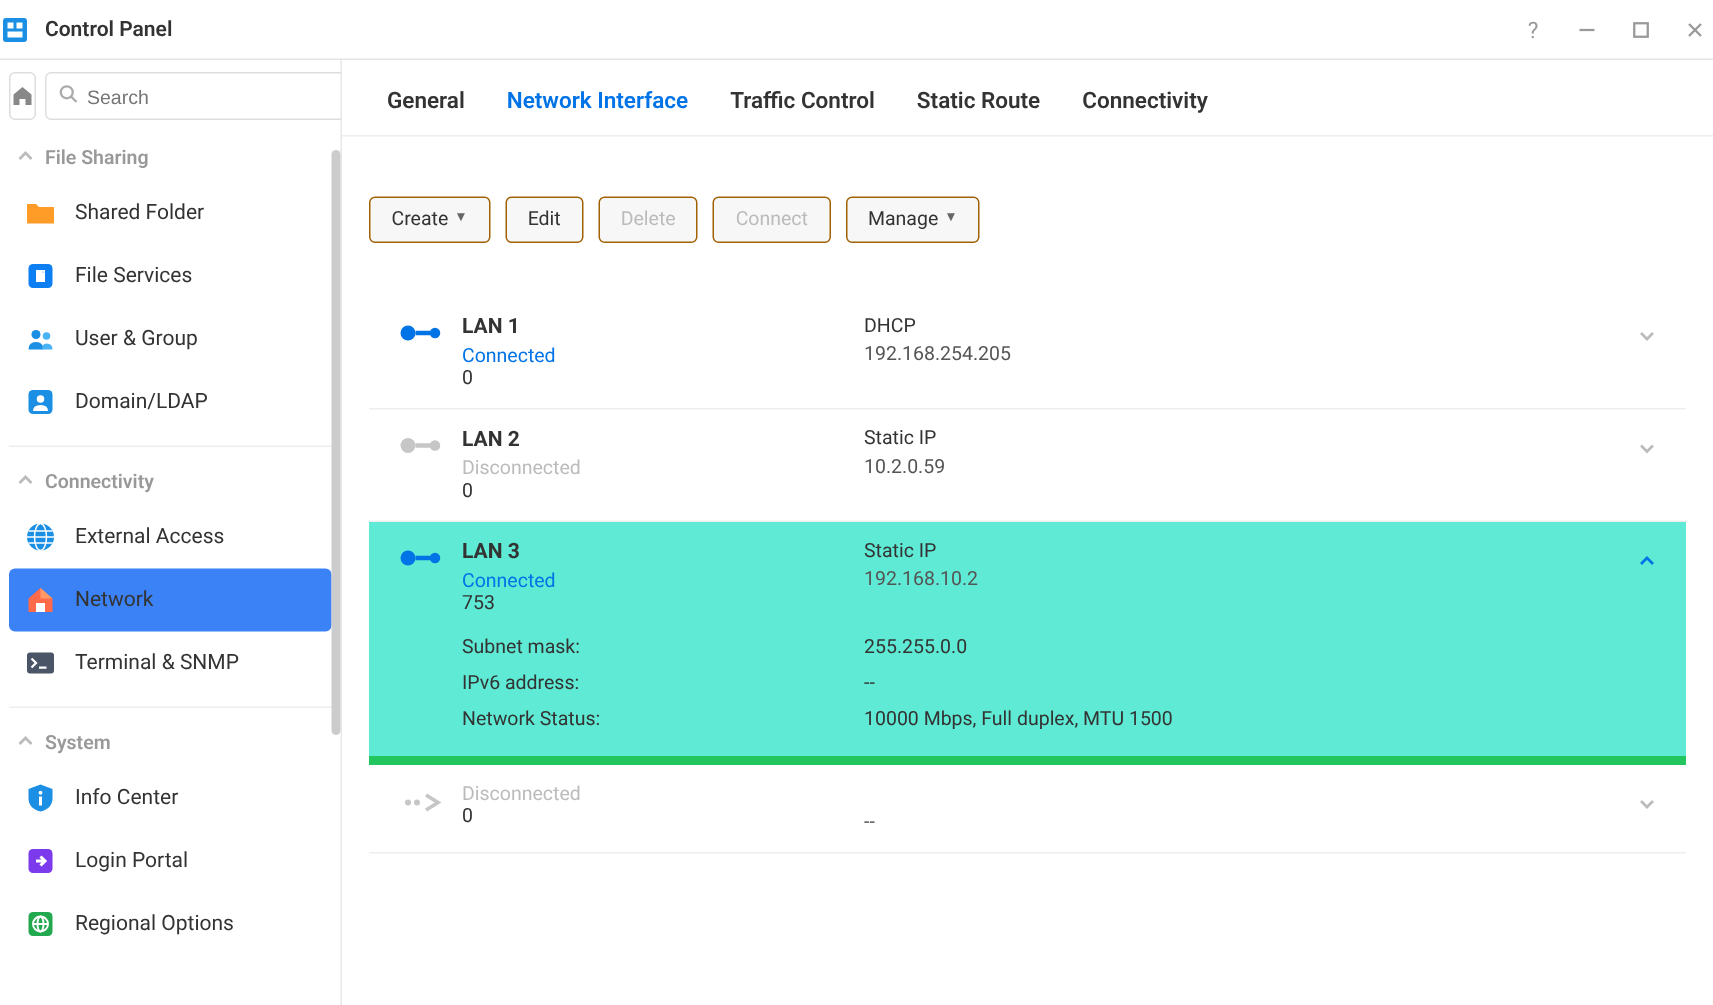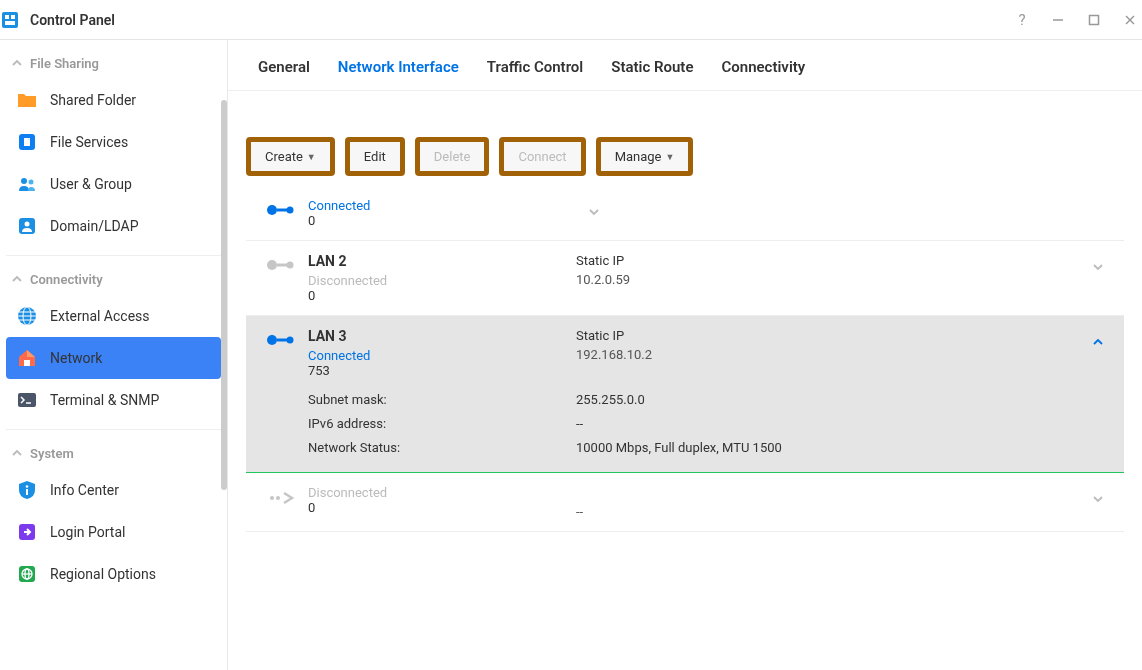--- a/index.html
+++ b/index.html
@@ -15,31 +15,31 @@
 .sidebar .home-row { display: flex; align-items: center; gap: 6px; margin-bottom: 10px; }
 .sidebar .home-btn { width: 32px; height: 32px; border: 1px solid #ddd; border-radius: 4px; display: flex; align-items: center; justify-content: center; cursor: pointer; color: #666; }
 .sidebar .search-box { flex: 1; height: 32px; border: 1px solid #ddd; border-radius: 4px; display: flex; align-items: center; padding: 0 8px; color: #aaa; }
 .sidebar .search-box input { border: none; outline: none; font-size: 13px; color: #333; margin-left: 6px; flex: 1; background: transparent; }
 .sidebar .section-head { display: flex; align-items: center; gap: 8px; padding: 8px 6px; color: #999; font-weight: 600; font-size: 13px; cursor: pointer; }
 .sidebar .nav-item { display: flex; align-items: center; gap: 12px; padding: 10px 10px; border-radius: 4px; cursor: pointer; font-size: 14px; color: #333; }
 .sidebar .nav-item.active { background: #3b82f6; }
 .sidebar .nav-item .nav-icon { width: 22px; height: 22px; display: flex; align-items: center; justify-content: center; }
 .sidebar hr { border: none; border-top: 1px solid #eee; margin: 8px 0; }
 .scroll-thumb { position: absolute; right: 0; top: 60px; width: 6px; height: 390px; background: #ccc; border-radius: 3px; }
-.content { flex: 1; display: flex; flex-direction: column; padding: 0; }
+.content { flex: 1; display: flex; flex-direction: column; padding: 0; gap: 26px; }
 .tabs { display: flex; gap: 28px; padding: 18px 30px 14px 30px; border-bottom: 1px solid #eee; }
 .tab { font-size: 15px; font-weight: 600; color: #333; cursor: pointer; }
 .tab.active { color: #0073e6; }
 .toolbar { display: flex; gap: 10px; padding: 14px 18px 10px 18px; }
-.btn { border: 5px solid #a16207; background: #f7f7f7; border-radius: 4px; padding: 7px 14px; font-size: 13px; color: #333; cursor: pointer; display: flex; align-items: center; gap: 4px; margin-top: 32px; }
+.btn { border: 1px solid #a16207; background: #f7f7f7; border-radius: 4px; padding: 7px 14px; font-size: 13px; color: #333; cursor: pointer; display: flex; align-items: flex-start; gap: 4px; }
 .btn.disabled { color: #bbb; cursor: default; }
 .btn .caret { font-size: 9px; color: #666; }
 .iface-list { padding: 0 18px; }
 .iface { border-bottom: 1px solid #eee; padding: 12px 8px 12px 8px; display: flex; position: relative; cursor: pointer; }
-.iface.expanded { background: #e5e5e5; border-bottom: 1px solid #22c55e; }
+.iface.expanded { background: #5eead4; border-bottom: 6px solid #22c55e; }
 .iface .col-icon { width: 54px; display: flex; justify-content: center; padding-top: 4px; }
 .iface .col-name { width: 268px; }
 .iface .col-info { flex: 1; }
 .iface .col-toggle { width: 36px; display: flex; align-items: flex-start; justify-content: center; padding-top: 8px; color: #999; }
 .iface .iname { font-weight: 700; font-size: 14px; color: #333; margin-bottom: 4px; }
 .iface .istatus { font-size: 13px; }
 .iface .istatus.connected { color: #0073e6; }
 .iface .istatus.disconnected { color: #bbb; }
 .iface .itype { font-size: 13px; color: #333; margin-bottom: 4px; }
 .iface .iip { font-size: 13px; color: #555; }
@@ -77,20 +77,34 @@
     <span class="win-btn">
         <svg width="12" height="12" viewBox="0 0 12 12">
           <line x1="2" y1="2" x2="10" y2="10" stroke="#999" stroke-width="1.5"></line>
           <line x1="10" y1="2" x2="2" y2="10" stroke="#999" stroke-width="1.5"></line>
         </svg>
       </span>
   </div>
 
   <div class="body">
     <div class="sidebar">
+      <div class="home-row">
+        <div class="home-btn">
+          <svg width="16" height="16" viewBox="0 0 16 16">
+              <path d="M8 2 L14 7 L14 14 L10 14 L10 10 L6 10 L6 14 L2 14 L2 7 Z" fill="#888"></path>
+            </svg>
+        </div>
+        <div class="search-box">
+          <span><svg width="13" height="13" viewBox="0 0 13 13">
+                <circle cx="5.5" cy="5.5" r="4" fill="none" stroke="#aaa" stroke-width="1.5"></circle>
+                <line x1="8.5" y1="8.5" x2="12" y2="12" stroke="#aaa" stroke-width="1.5"></line>
+              </svg></span>
+          <input type="text" placeholder="Search" style="">
+        </div>
+      </div>
       <div id="sidebar-sections">
           <div class="section-head">
             <span><svg width="10" height="10" viewBox="0 0 10 10">
                 <path d="M1 7 L5 3 L9 7" fill="none" stroke="#bbb" stroke-width="1.8"></path>
               </svg></span>
             <span>File Sharing</span>
           </div>
           <div class="nav-item">
             <span class="nav-icon">
               <svg width="22" height="22" viewBox="0 0 22 22">
@@ -239,21 +253,25 @@
       </div>
       <div class="iface-list" id="iface-list">
           <div class="iface">
             <div class="col-icon">
               <svg width="30" height="16" viewBox="0 0 30 16">
                 <circle cx="6" cy="8" r="5" fill="#0073e6"></circle>
                 <line x1="11" y1="8" x2="21" y2="8" stroke="#0073e6" stroke-width="3"></line>
                 <circle cx="24" cy="8" r="3.5" fill="#0073e6"></circle>
               </svg>
             </div>
-            <div class="col-name"><div class="istatus connected">Connected</div>0</div>
+            <div class="col-name"><div class="iname">LAN 1</div><div class="istatus connected">Connected</div>0</div>
+            <div class="col-info">
+              <div class="itype">DHCP</div>
+              <div class="iip">192.168.254.205</div>
+            </div>
             <div class="col-toggle">
               <span><svg width="12" height="12" viewBox="0 0 12 12">
                   <path d="M2 4 L6 8 L10 4" fill="none" stroke="#bbb" stroke-width="1.8"></path>
                 </svg></span>
             </div>
           </div>
           <div class="iface">
             <div class="col-icon">
               <svg width="30" height="16" viewBox="0 0 30 16">
                 <circle cx="6" cy="8" r="5" fill="#c6c6c6"></circle>

